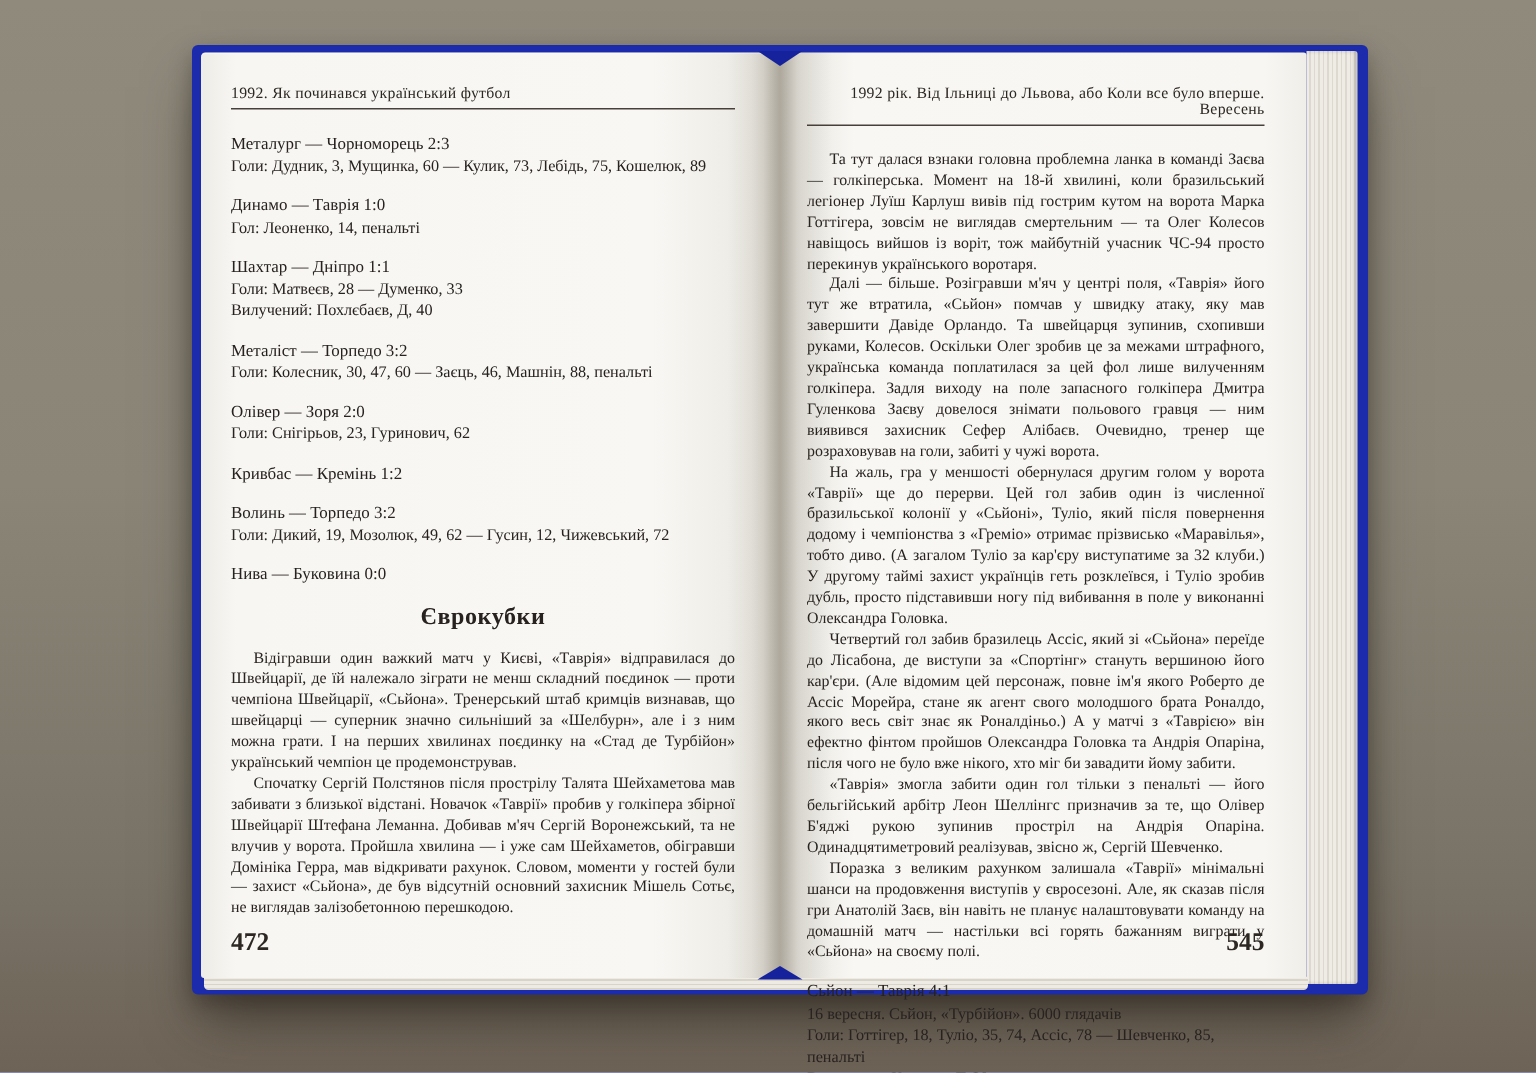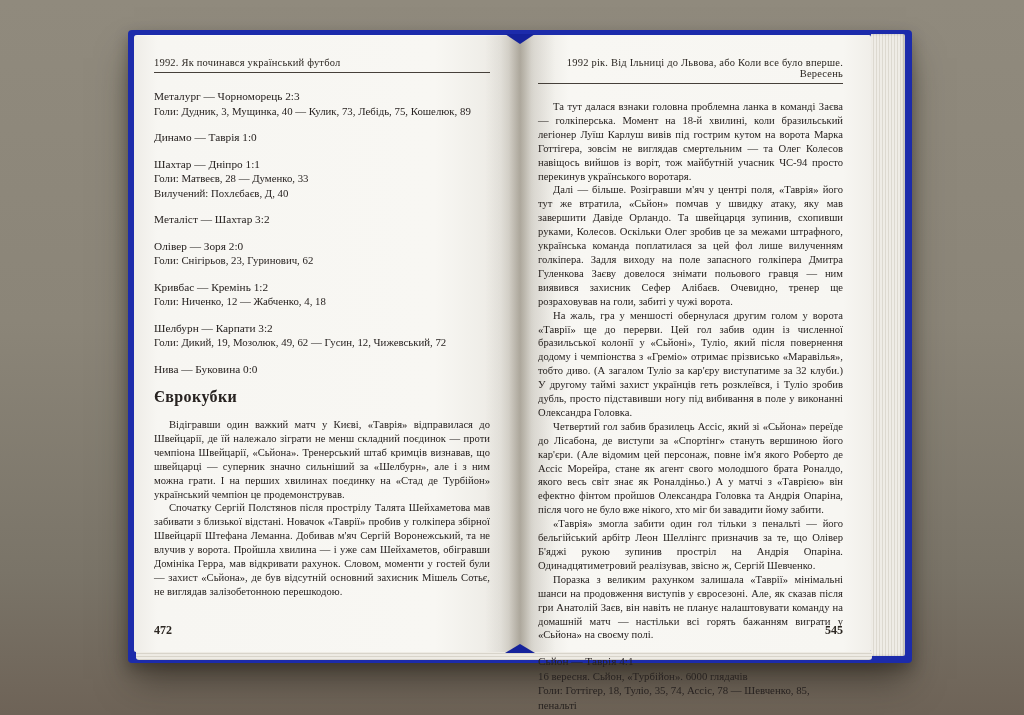--- a/index.html
+++ b/index.html
@@ -64,72 +64,73 @@
   .running-head{
     font-size:10.5px;letter-spacing:.2px;color:#2c2722;
     border-bottom:1px solid #46403a;padding-bottom:4px;margin-bottom:16px;
   }
   .head-left{text-align:left;}
   .head-right{text-align:right;}
   .match{margin-bottom:12px;}
   .match-title{font-weight:normal;font-size:11.3px;line-height:14.5px;}
   .match-line{font-size:10.8px;line-height:14.5px;}
   .section-heading{
-    text-align:left;font-weight:bold;font-size:16px;letter-spacing:.4px;
+    text-align:center;font-weight:bold;font-size:16px;letter-spacing:.4px;
     margin:12px 0 12px 0;
   }
   .para{
     font-size:10.6px;line-height:13.9px;text-align:justify;
     text-indent:15px;margin:0;
   }
   .match-final{margin-top:12px;}
   .page-number{
-    position:absolute;bottom:0;font-size:12px;font-weight:bold;color:#2c2722;
+    position:absolute;bottom:0;font-size:17px;font-weight:bold;color:#2c2722;
   }
   .pn-left{left:0;}
   .pn-right{right:0;}
 </style>
 </head>
 <body>
 
 <div class="scene">
   <div class="book">
     <div class="cover"></div>
     <div class="fore-edge-right"></div>
     <div class="bottom-edges"></div>
 
     <div class="page page-left">
       <div class="page-inner inner-left">
         <div class="running-head head-left">1992. Як починався український футбол</div>
 
         <div class="match">
           <div class="match-title">Металург — Чорноморець 2:3</div>
-          <div class="match-line">Голи: Дудник, 3, Мущинка, 40 — Кулик, 73, Лебідь, 75, Кошелюк, 89</div>
+          <div class="match-line">Голи: Дудник, 3, Мущинка, 60 — Кулик, 73, Лебідь, 75, Кошелюк, 89</div>
         </div>
         <div class="match">
           <div class="match-title">Динамо — Таврія 1:0</div>
+          <div class="match-line">Гол: Леоненко, 14, пенальті</div>
         </div>
         <div class="match">
           <div class="match-title">Шахтар — Дніпро 1:1</div>
           <div class="match-line">Голи: Матвеєв, 28 — Думенко, 33</div>
           <div class="match-line">Вилучений: Похлєбаєв, Д, 40</div>
         </div>
         <div class="match">
-          <div class="match-title">Металіст — Шахтар 3:2</div>
+          <div class="match-title">Металіст — Торпедо 3:2</div>
+          <div class="match-line">Голи: Колесник, 30, 47, 60 — Заєць, 46, Машнін, 88, пенальті</div>
         </div>
         <div class="match">
           <div class="match-title">Олівер — Зоря 2:0</div>
           <div class="match-line">Голи: Снігірьов, 23, Гуринович, 62</div>
         </div>
         <div class="match">
           <div class="match-title">Кривбас — Кремінь 1:2</div>
-          <div class="match-line">Голи: Ниченко, 12 — Жабченко, 4, 18</div>
         </div>
         <div class="match">
-          <div class="match-title">Шелбурн — Карпати 3:2</div>
+          <div class="match-title">Волинь — Торпедо 3:2</div>
           <div class="match-line">Голи: Дикий, 19, Мозолюк, 49, 62 — Гусин, 12, Чижевський, 72</div>
         </div>
         <div class="match">
           <div class="match-title">Нива — Буковина 0:0</div>
         </div>
 
         <div class="section-heading">Єврокубки</div>
 
         <p class="para">Відігравши один важкий матч у Києві, «Таврія» відправилася до Швейцарії, де їй належало зіграти не менш складний поєдинок — проти чемпіона Швейцарії, «Сьйона». Тренерський штаб кримців визнавав, що швейцарці — суперник значно сильніший за «Шелбурн», але і з ним можна грати. І на перших хвилинах поєдинку на «Стад де Турбійон» український чемпіон це продемонстрував.</p>
         <p class="para">Спочатку Сергій Полстянов після прострілу Талята Шейхаметова мав забивати з близької відстані. Новачок «Таврії» пробив у голкіпера збірної Швейцарії Штефана Леманна. Добивав м'яч Сергій Воронежський, та не влучив у ворота. Пройшла хвилина — і уже сам Шейхаметов, обігравши Домініка Герра, мав відкривати рахунок. Словом, моменти у гостей були — захист «Сьйона», де був відсутній основний захисник Мішель Сотьє, не виглядав залізобетонною перешкодою.</p>

